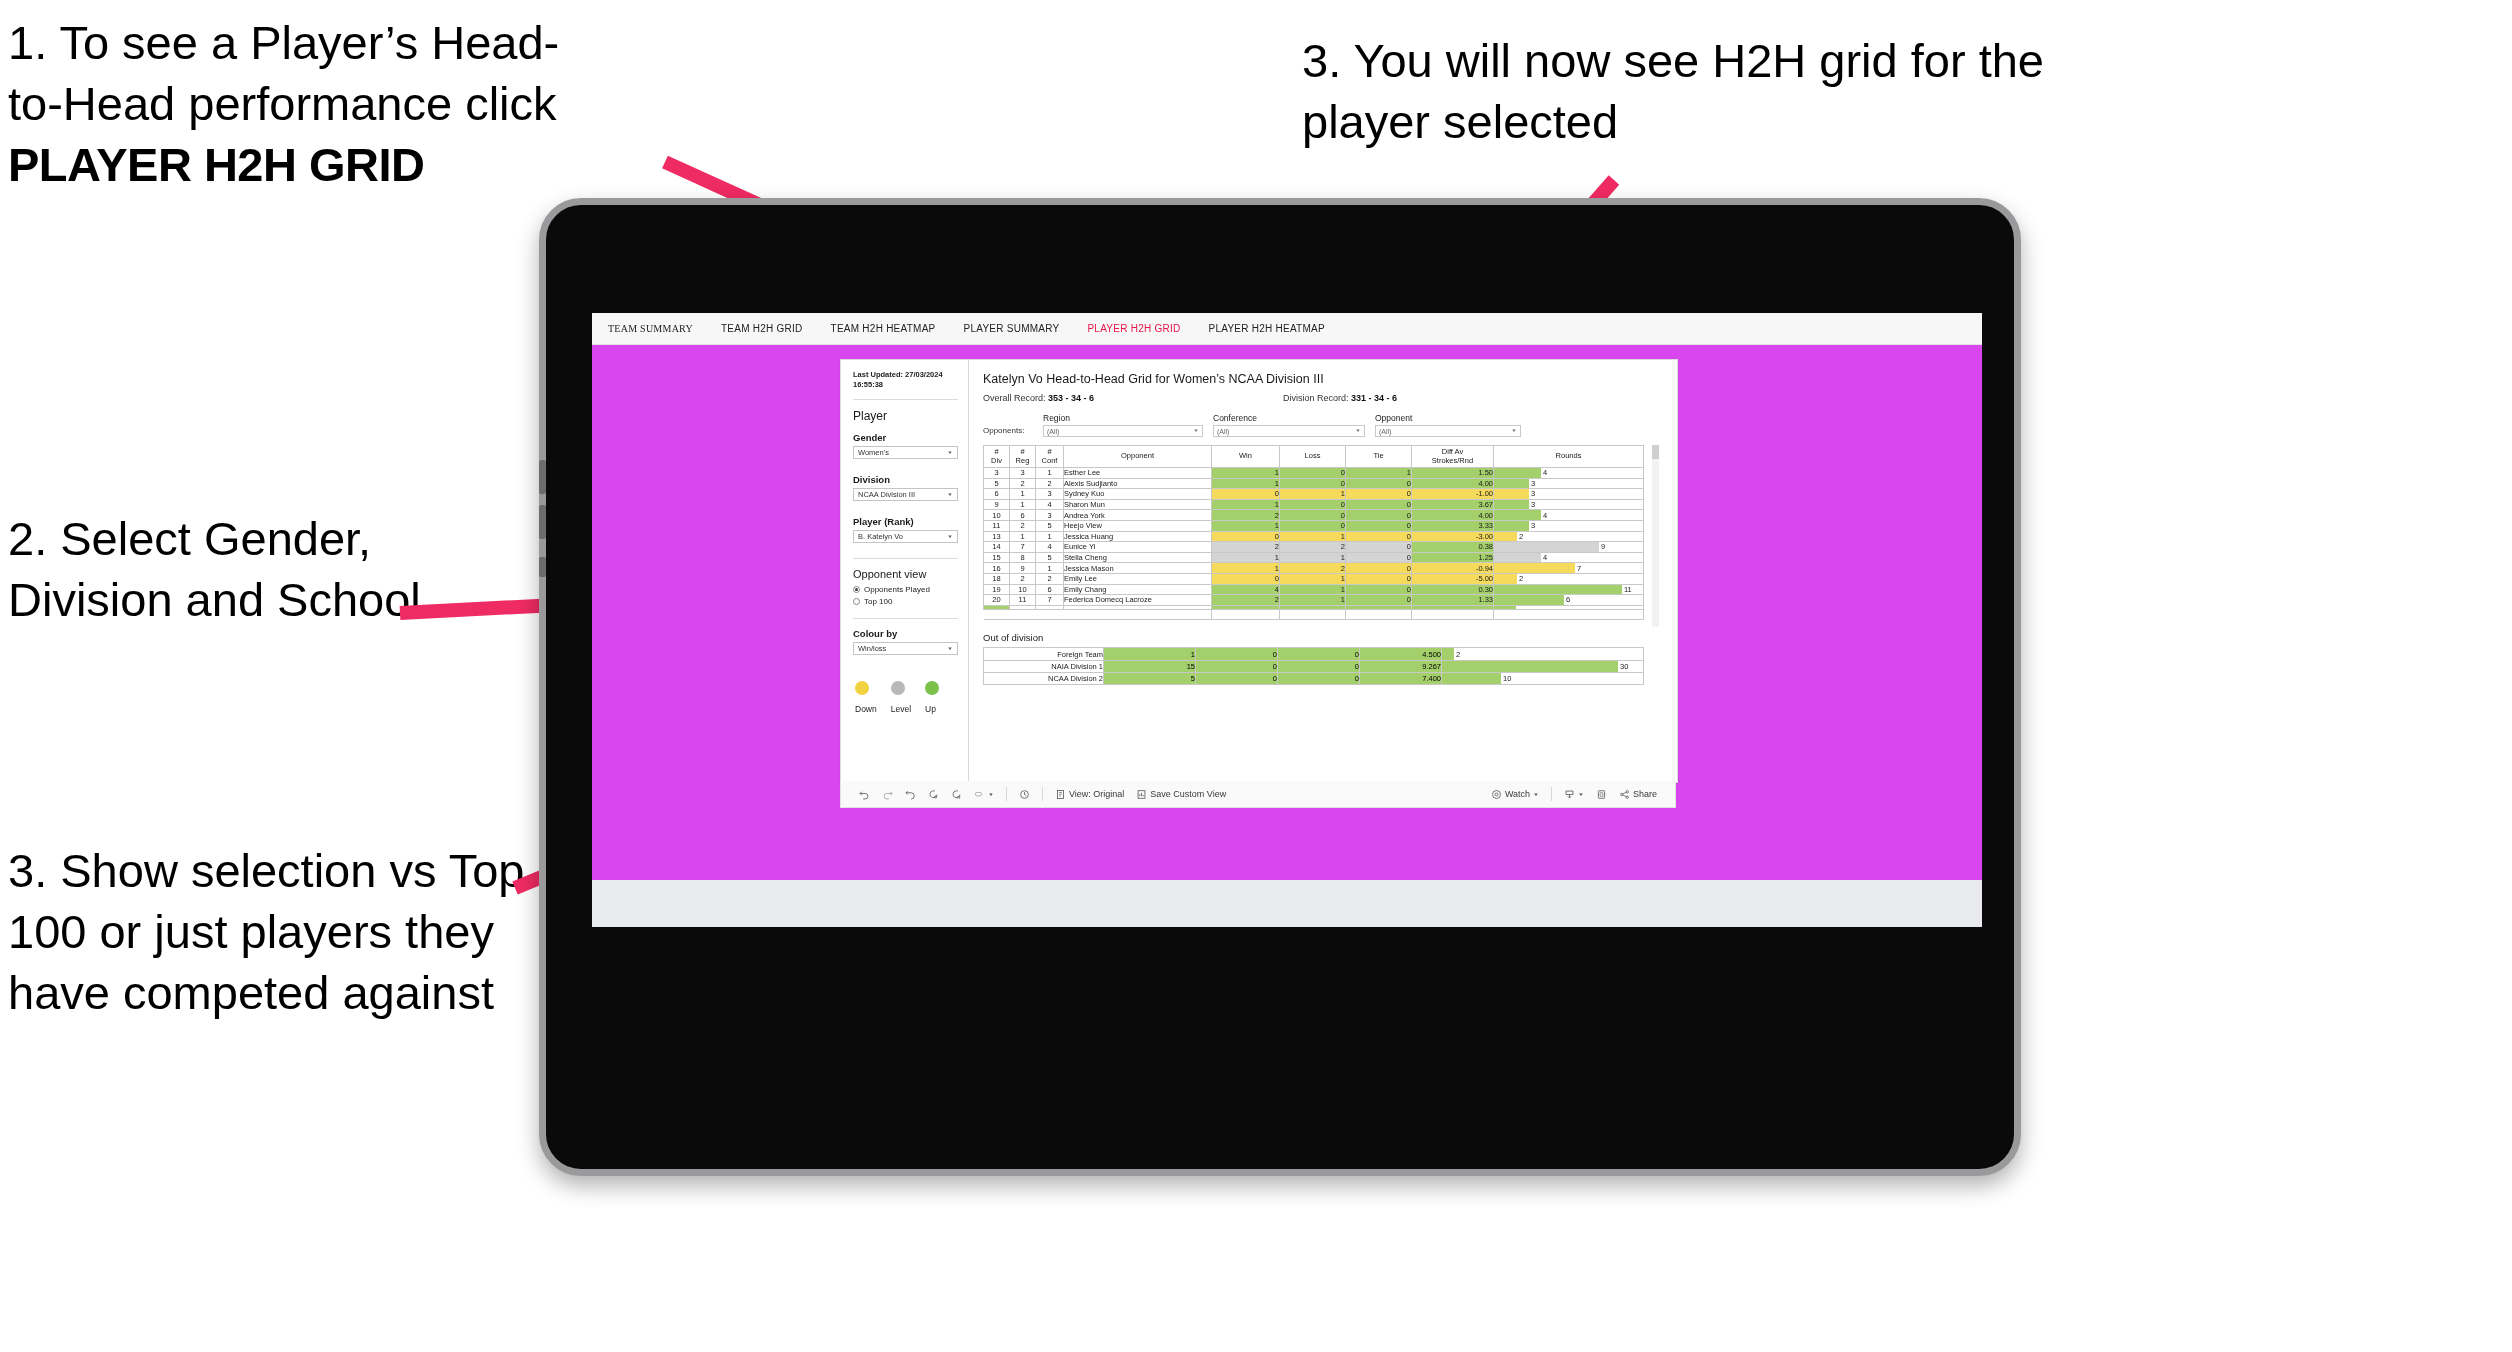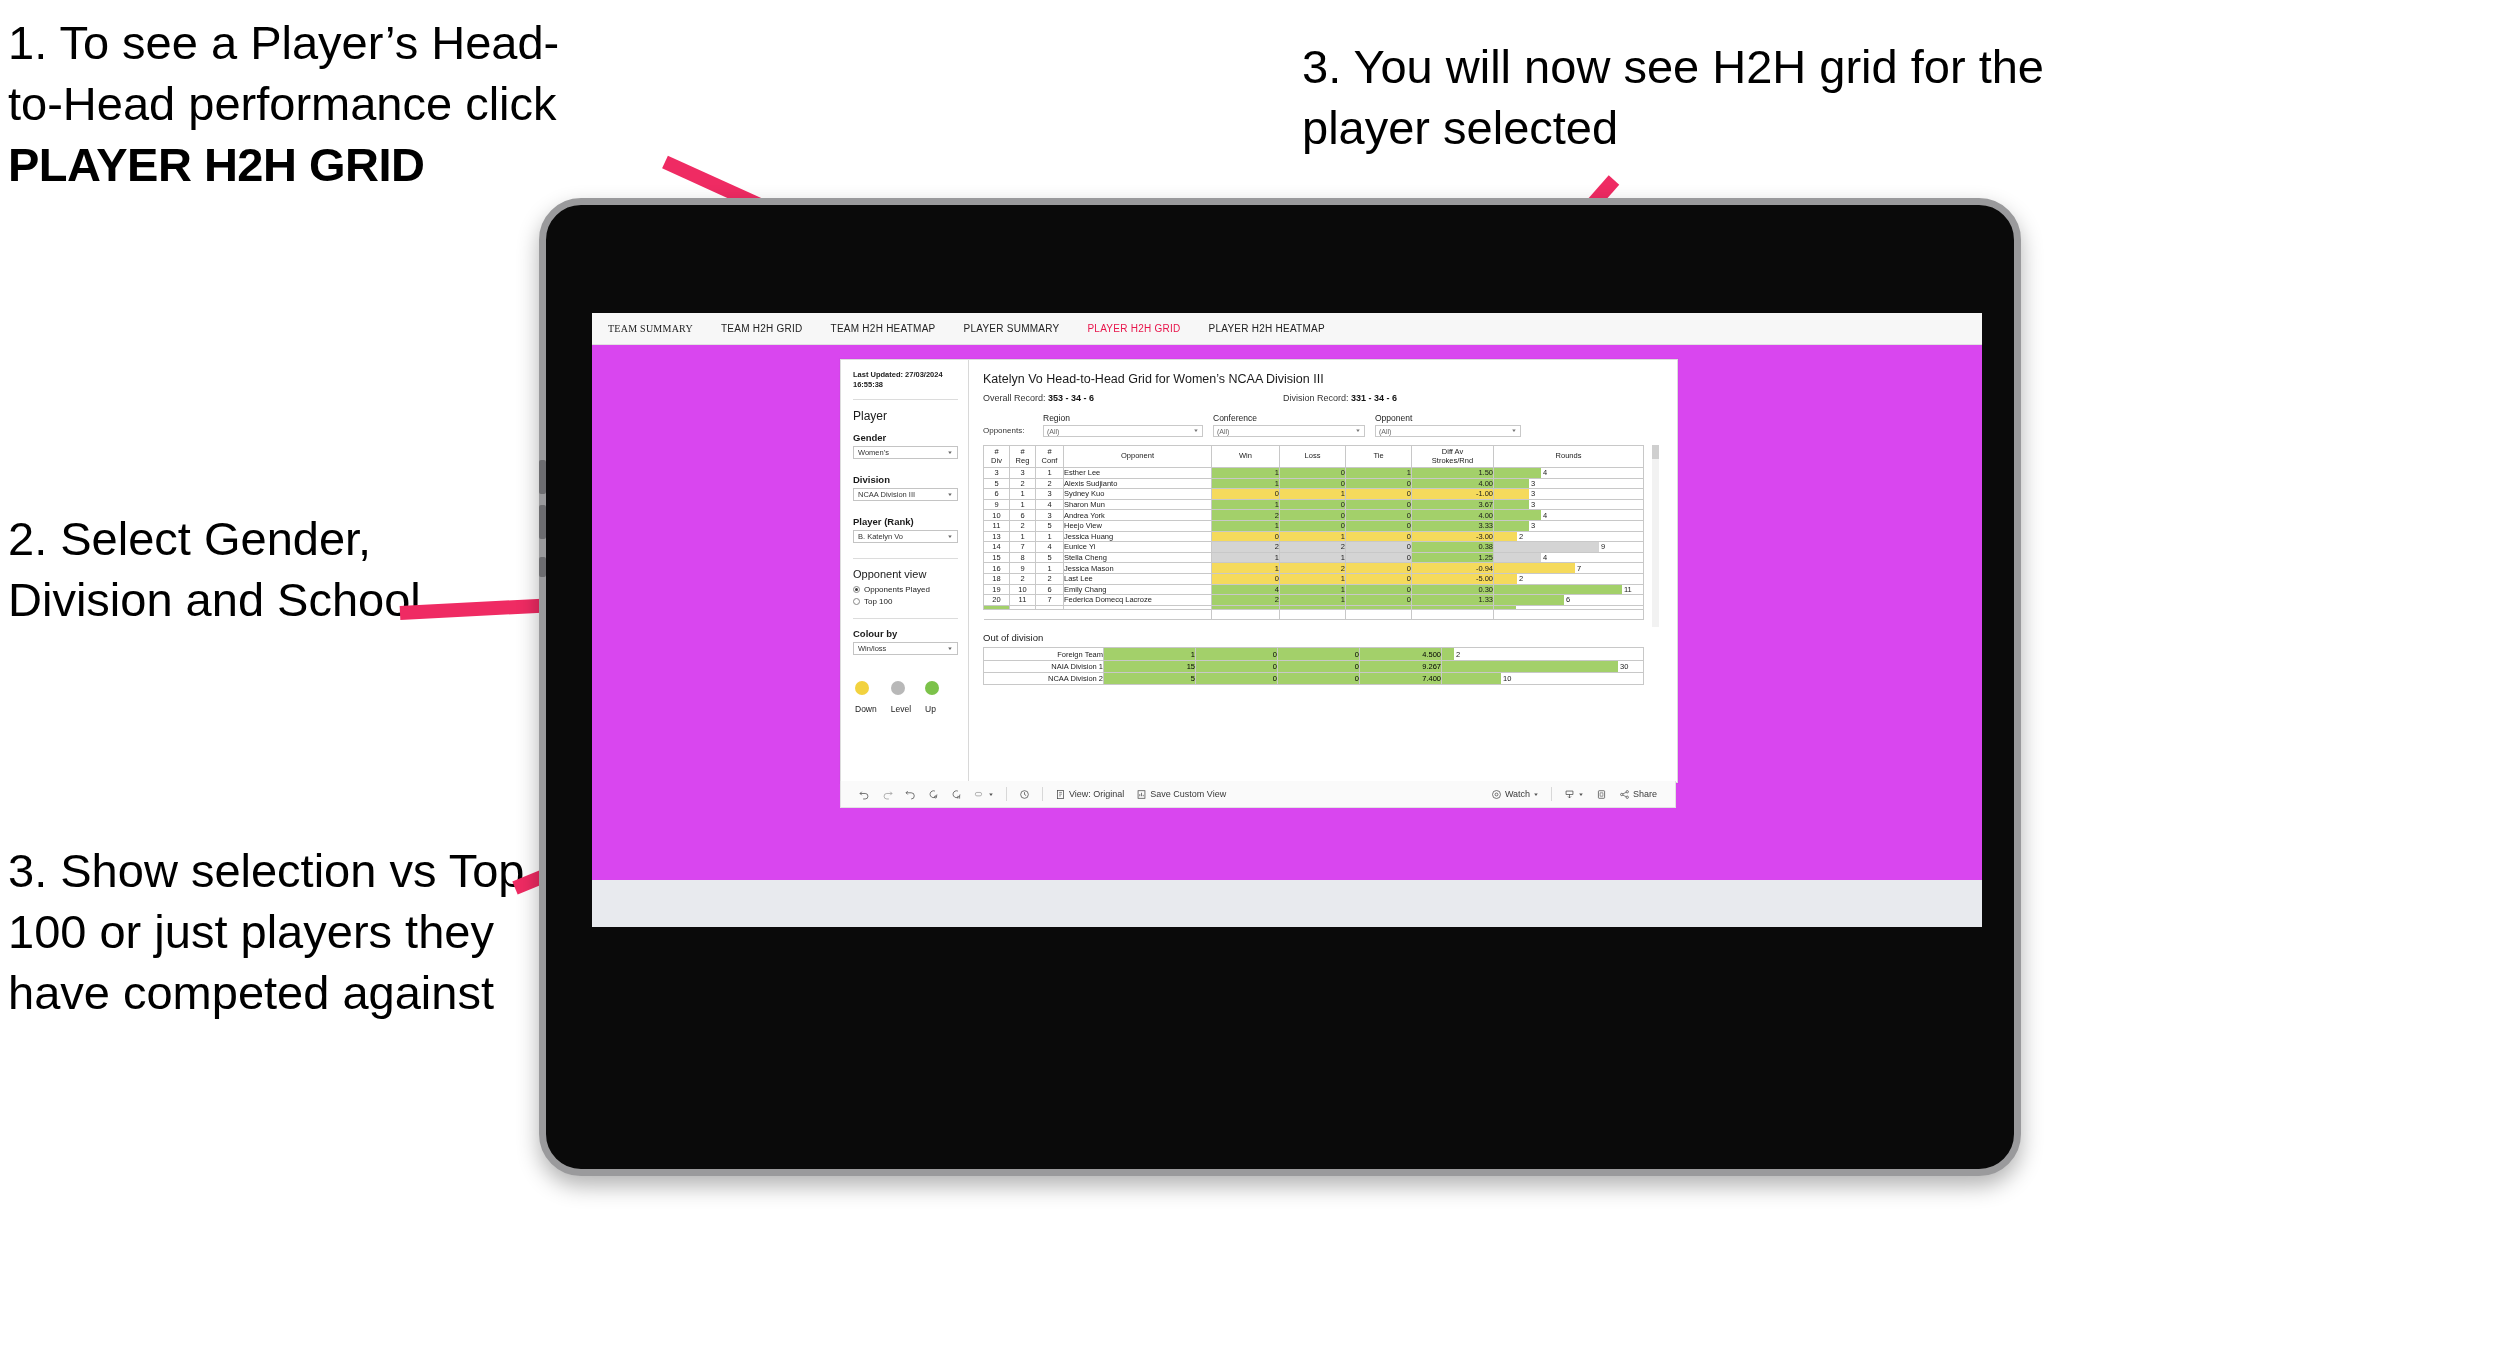--- a/index.html
+++ b/index.html
@@ -8,21 +8,21 @@
     font-family:"Liberation Sans",sans-serif;
     position:relative;overflow:hidden;
   }
 
   
   .annot{position:absolute;color:#000;font-weight:400;line-height:1.30;}
   #annot-1{left:8px;top:12px;width:740px;font-size:47px;}
   #annot-1 .strong{font-weight:700;letter-spacing:-0.5px;}
   #annot-2{left:8px;top:508px;width:520px;font-size:47px;}
   #annot-3{left:8px;top:840px;width:540px;font-size:47px;}
-  #annot-4{left:1302px;top:36px;width:790px;font-size:47px;}
+  #annot-4{left:1302px;top:30px;width:790px;font-size:47px;}
 
   .arrow-layer{position:absolute;left:0;top:0;width:2512px;height:1352px;pointer-events:none;}
 
   
   #tablet{
     position:absolute;left:539px;top:198px;width:1482px;height:978px;
     background:#0a0a0a;border-radius:42px;
     border:7px solid #9a9a9c;
     box-sizing:border-box;
     box-shadow:0 10px 22px rgba(0,0,0,0.30);
@@ -453,21 +453,21 @@
                     <td class="val y">-0.94</td>
                     <td class="rounds">
                       <span class="bar y" style="width:81px"></span>
                       <span class="rv" style="left:81px">7</span>
                     </td>
                   </tr>
                   <tr>
                     <td class="num">18</td>
                     <td class="num">2</td>
                     <td class="num">2</td>
-                    <td class="opp">Last Lee</td>
+                    <td class="opp">Emily Lee</td>
                     <td class="val y">0</td>
                     <td class="val y">1</td>
                     <td class="val y">0</td>
                     <td class="val y">-5.00</td>
                     <td class="rounds">
                       <span class="bar y" style="width:23px"></span>
                       <span class="rv" style="left:23px">2</span>
                     </td>
                   </tr>
                   <tr>

